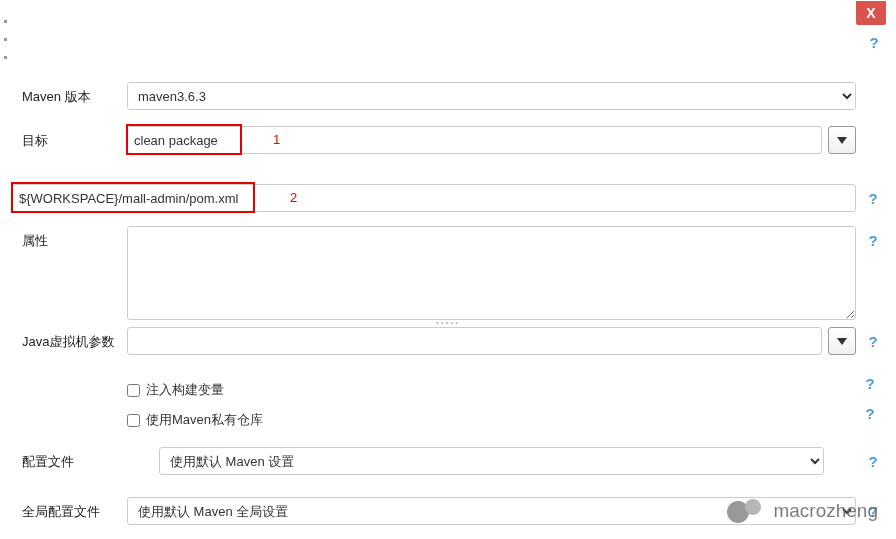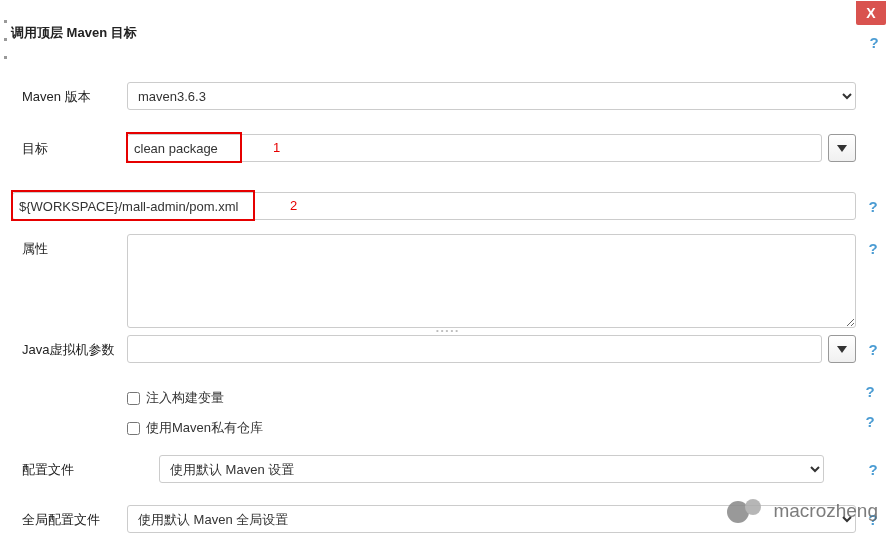--- a/index.html
+++ b/index.html
@@ -48,38 +48,37 @@
       </span>
     <span class="row">
         <span></span>
         <span></span>
       </span>
     <span class="row">
         <span></span>
         <span></span>
       </span>
   </span>
-  <span class="title">调用顶层 Maven 目标</span>
   <div class="close-btn">X</div>
   <span class="help-icon" style="position:absolute; right:14px; top:34px;">?</span>
 </div>
 
 <div class="form">
 
   <div class="row first">
     <div class="label">Maven 版本</div>
     <div class="control">
       <select>
         <option>maven3.6.3</option>
       </select>
     </div>
     <div class="help-col"></div>
   </div>
 
-  <div class="row" style="margin-top:24px;">
+  <div class="row" style="margin-top:16px;">
     <div class="label">目标</div>
     <div class="control" style="position:relative;">
       <input type="text" value="clean package" style="">
       <div class="red-box" style="left:-1px; top:-2px; width:116px; height:31px;"></div>
       <span class="anno" style="left:146px; top:6px;">1</span>
       <div class="expand-btn">
           <span class="tri"></span>
         </div>
     </div>
     <div class="help-col"></div>

